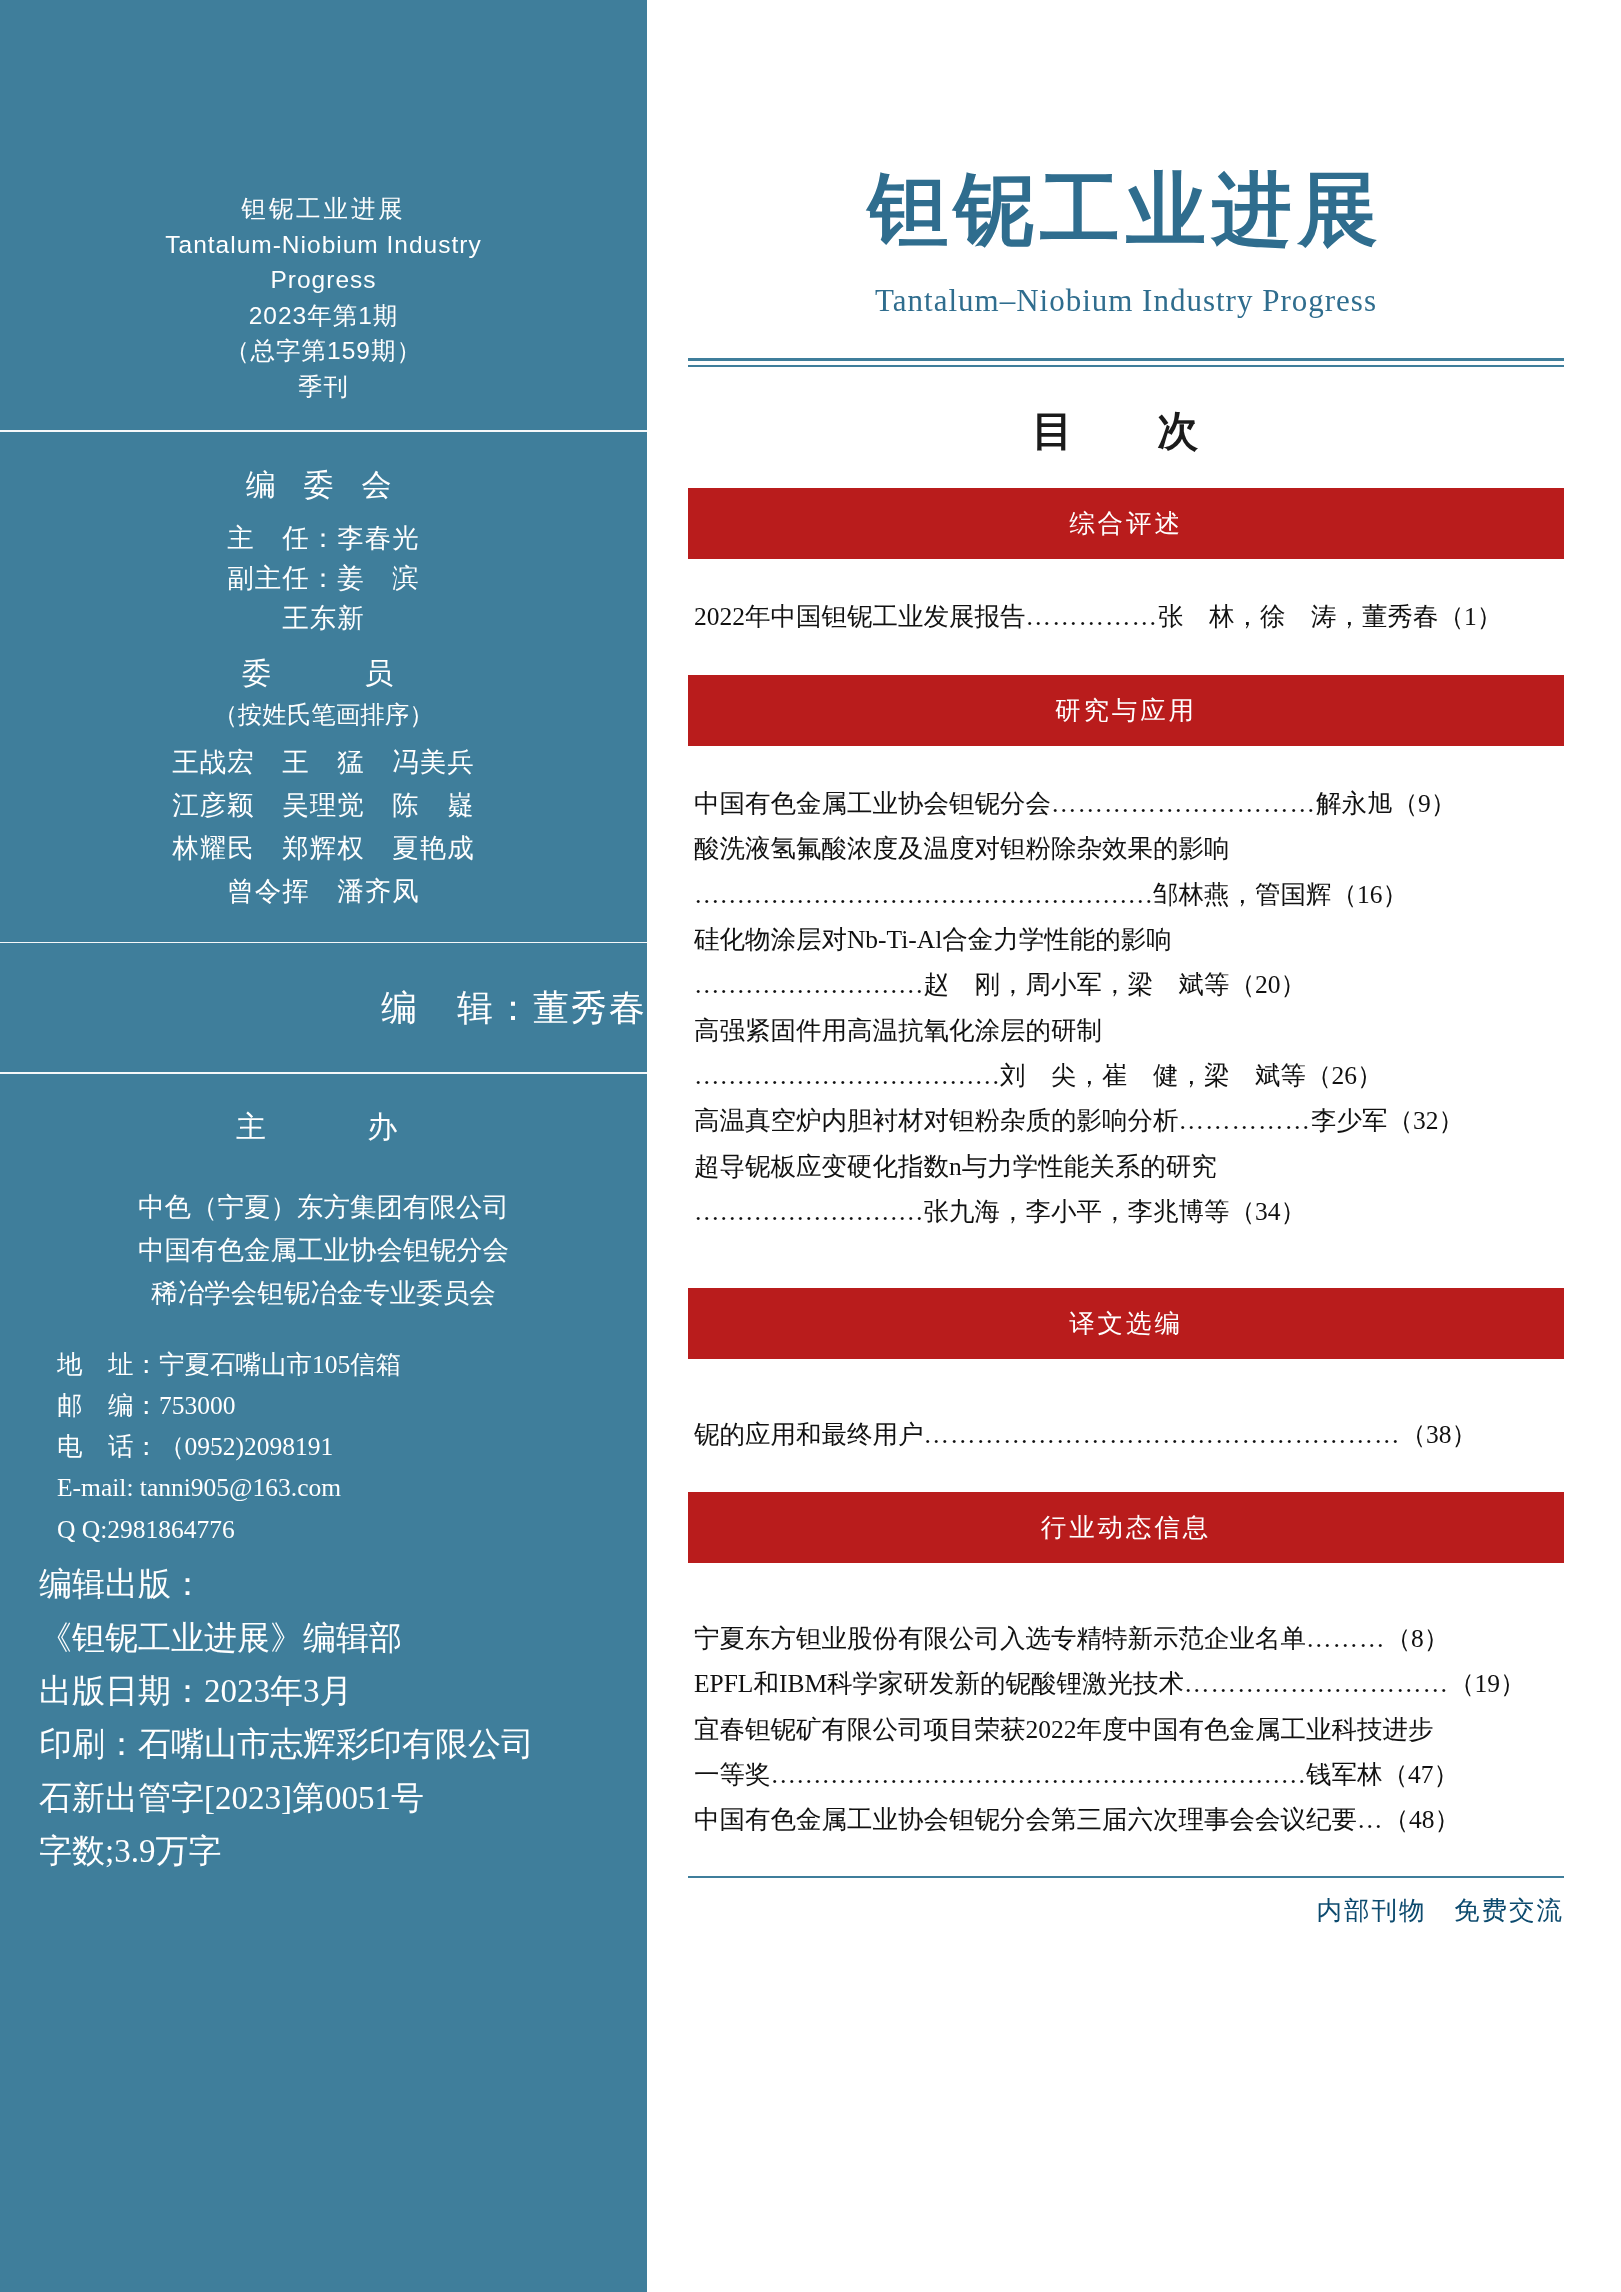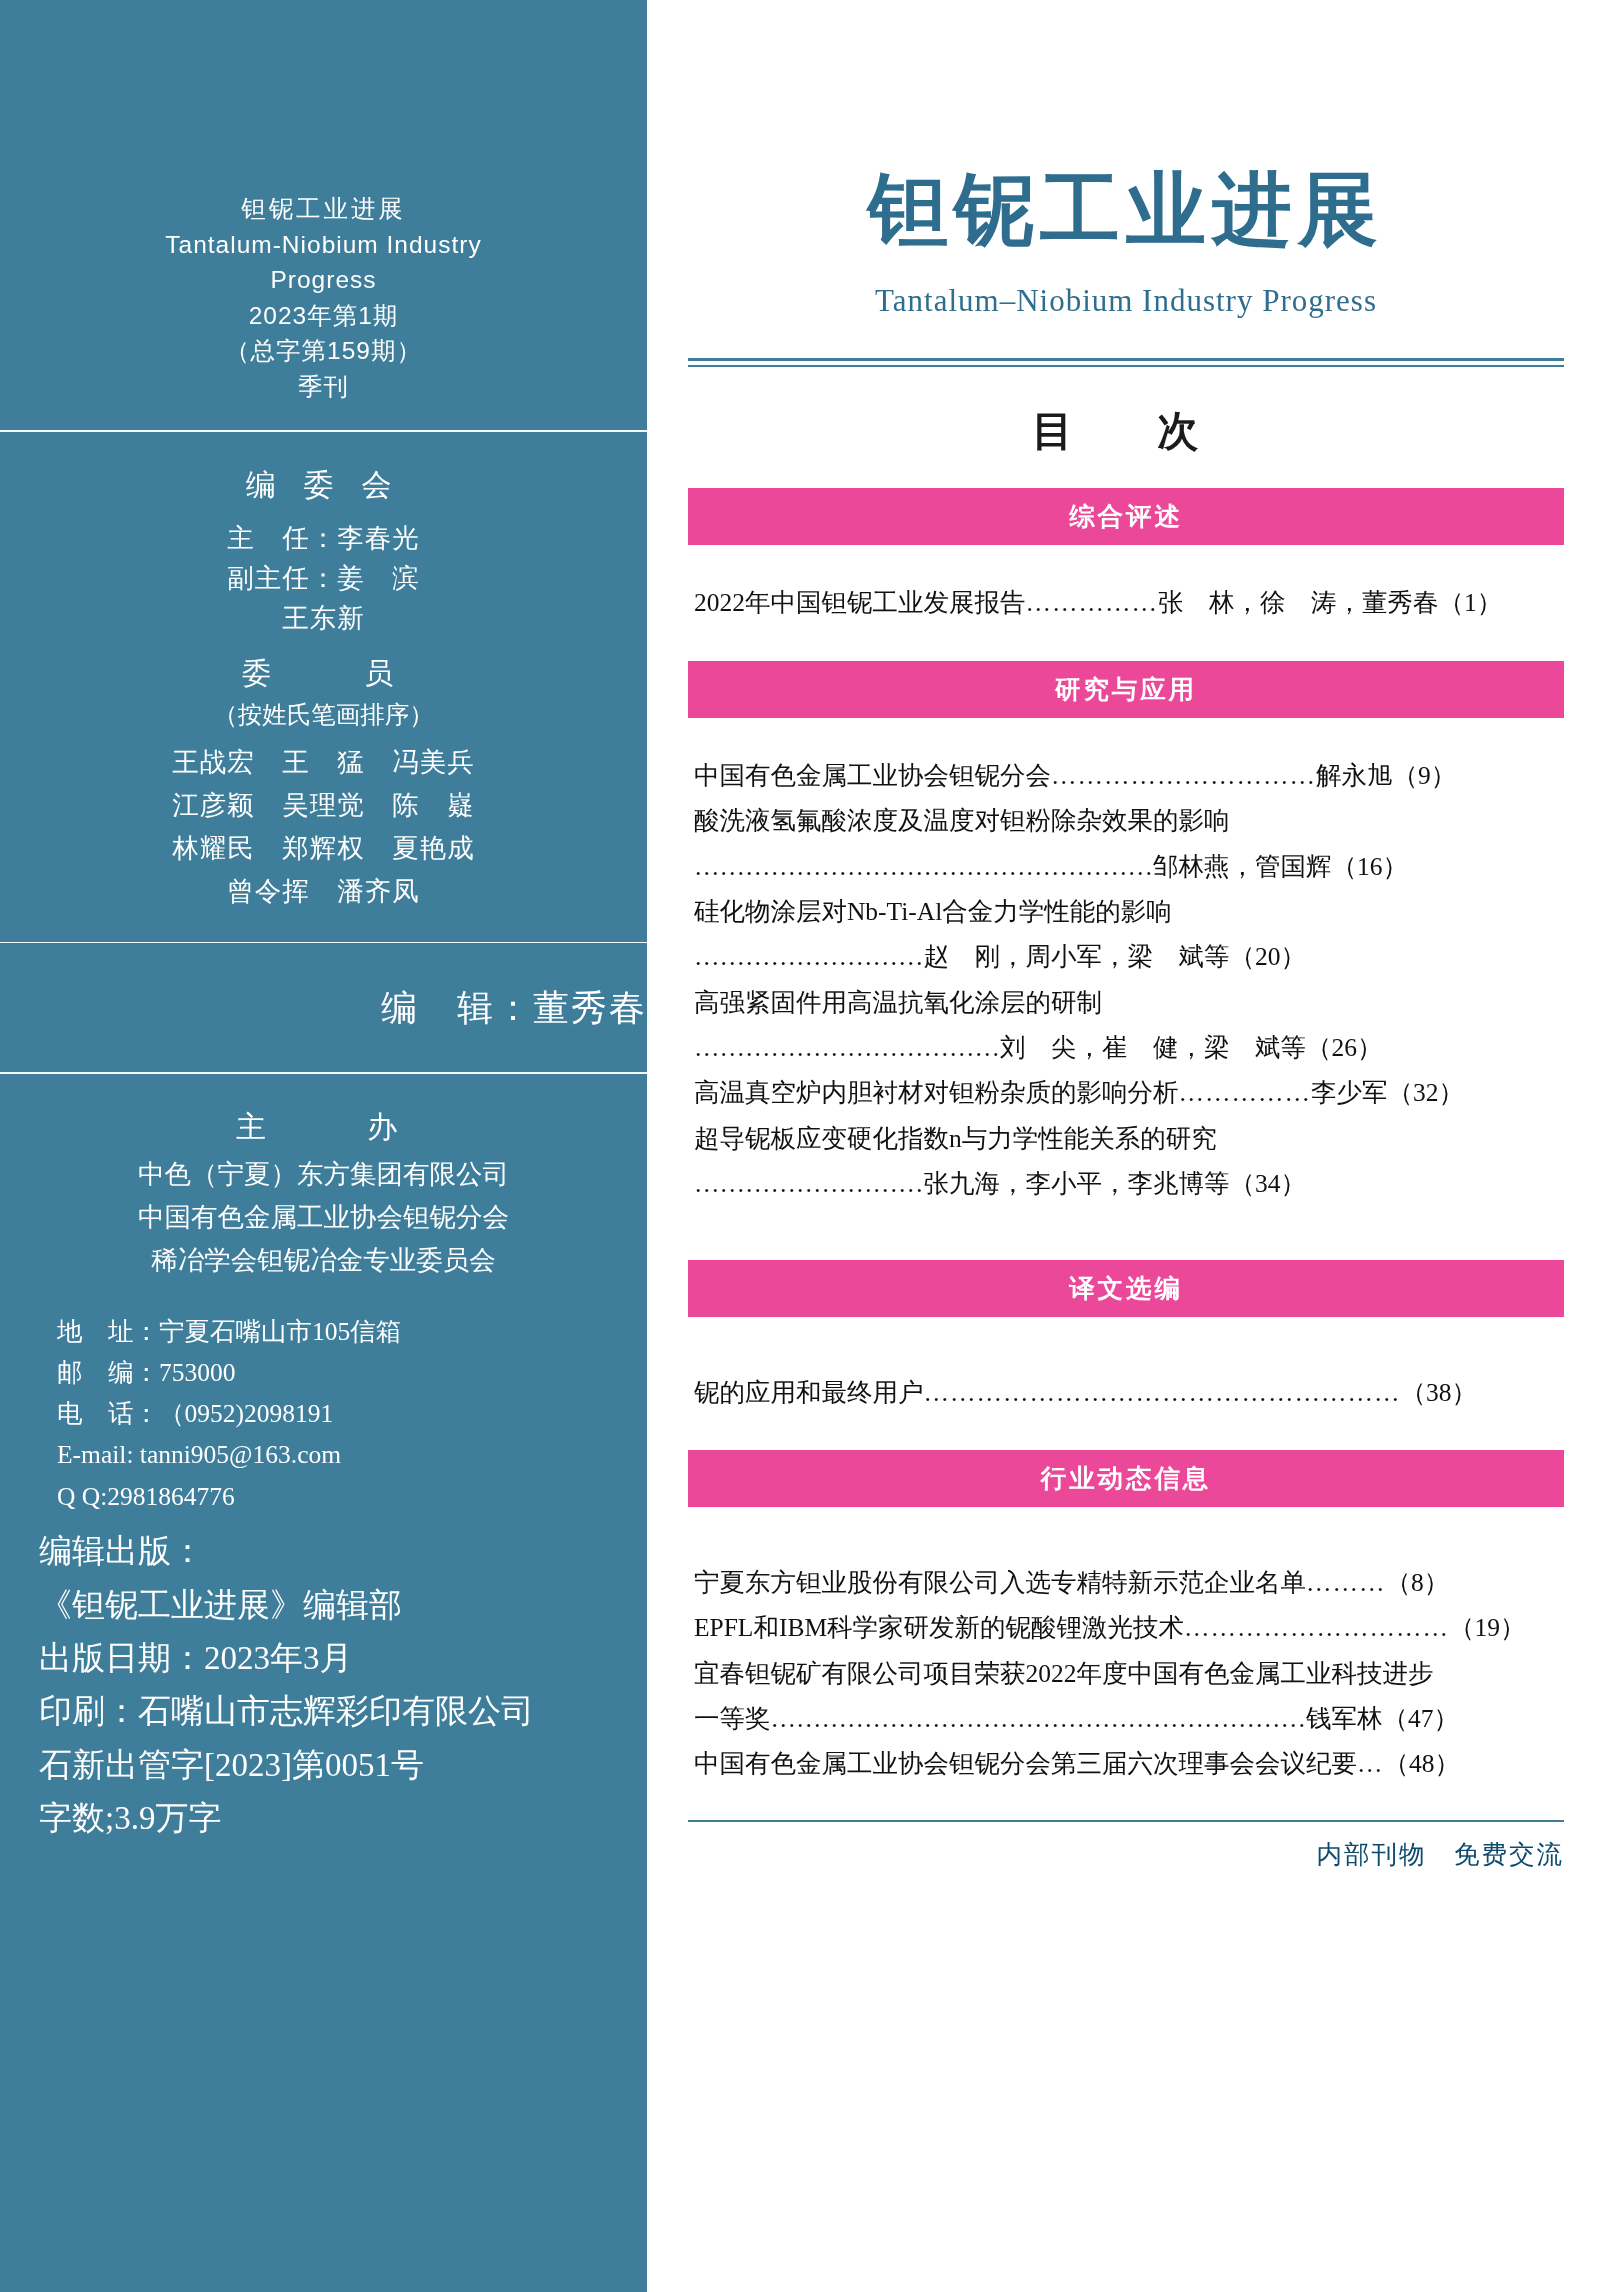--- a/index.html
+++ b/index.html
@@ -69,21 +69,21 @@
   .editor-line {
     text-align:right;
     font-size:36px;
     letter-spacing:2px;
     margin:41px 0 39px 0;
   }
   .host-title {
     text-align:center;
     font-size:30px;
     letter-spacing:13.7px;
-    margin:33px 0 5px 0;
+    margin:33px 0 38px 0;
     font-family:"Liberation Sans", sans-serif;
   }
   .host-line {
     text-align:center;
     font-size:26.5px;
     line-height:1.62;
   }
   .contact {
     margin-top:29px;
     font-size:25.5px;
@@ -129,28 +129,28 @@
   .toc-title {
     text-align:center;
     font-size:41px;
     letter-spacing:21.6px;
     margin:37px 0 29px 0;
     font-family:"Liberation Sans", sans-serif;
     font-weight:bold;
     color:#1b1b1b;
   }
   .cat-bar {
-    background:#ec4899;
+    background:#b91c1c;
     color:#ffffff;
     text-align:center;
     font-size:25.5px;
     letter-spacing:2.9px;
-    padding:11px 0;
-    font-family:"Liberation Sans", sans-serif;
-    font-weight:bold;
+    padding:18px 0;
+    font-family:"Liberation Sans", sans-serif;
+    font-weight:normal;
   }
   .entries { padding:0 5.9px; }
   .entry {
     font-size:25.5px;
     line-height:1.78;
     color:#111;
     white-space:nowrap;
     overflow:hidden;
   }
   .entry .dots { letter-spacing:1px; }

